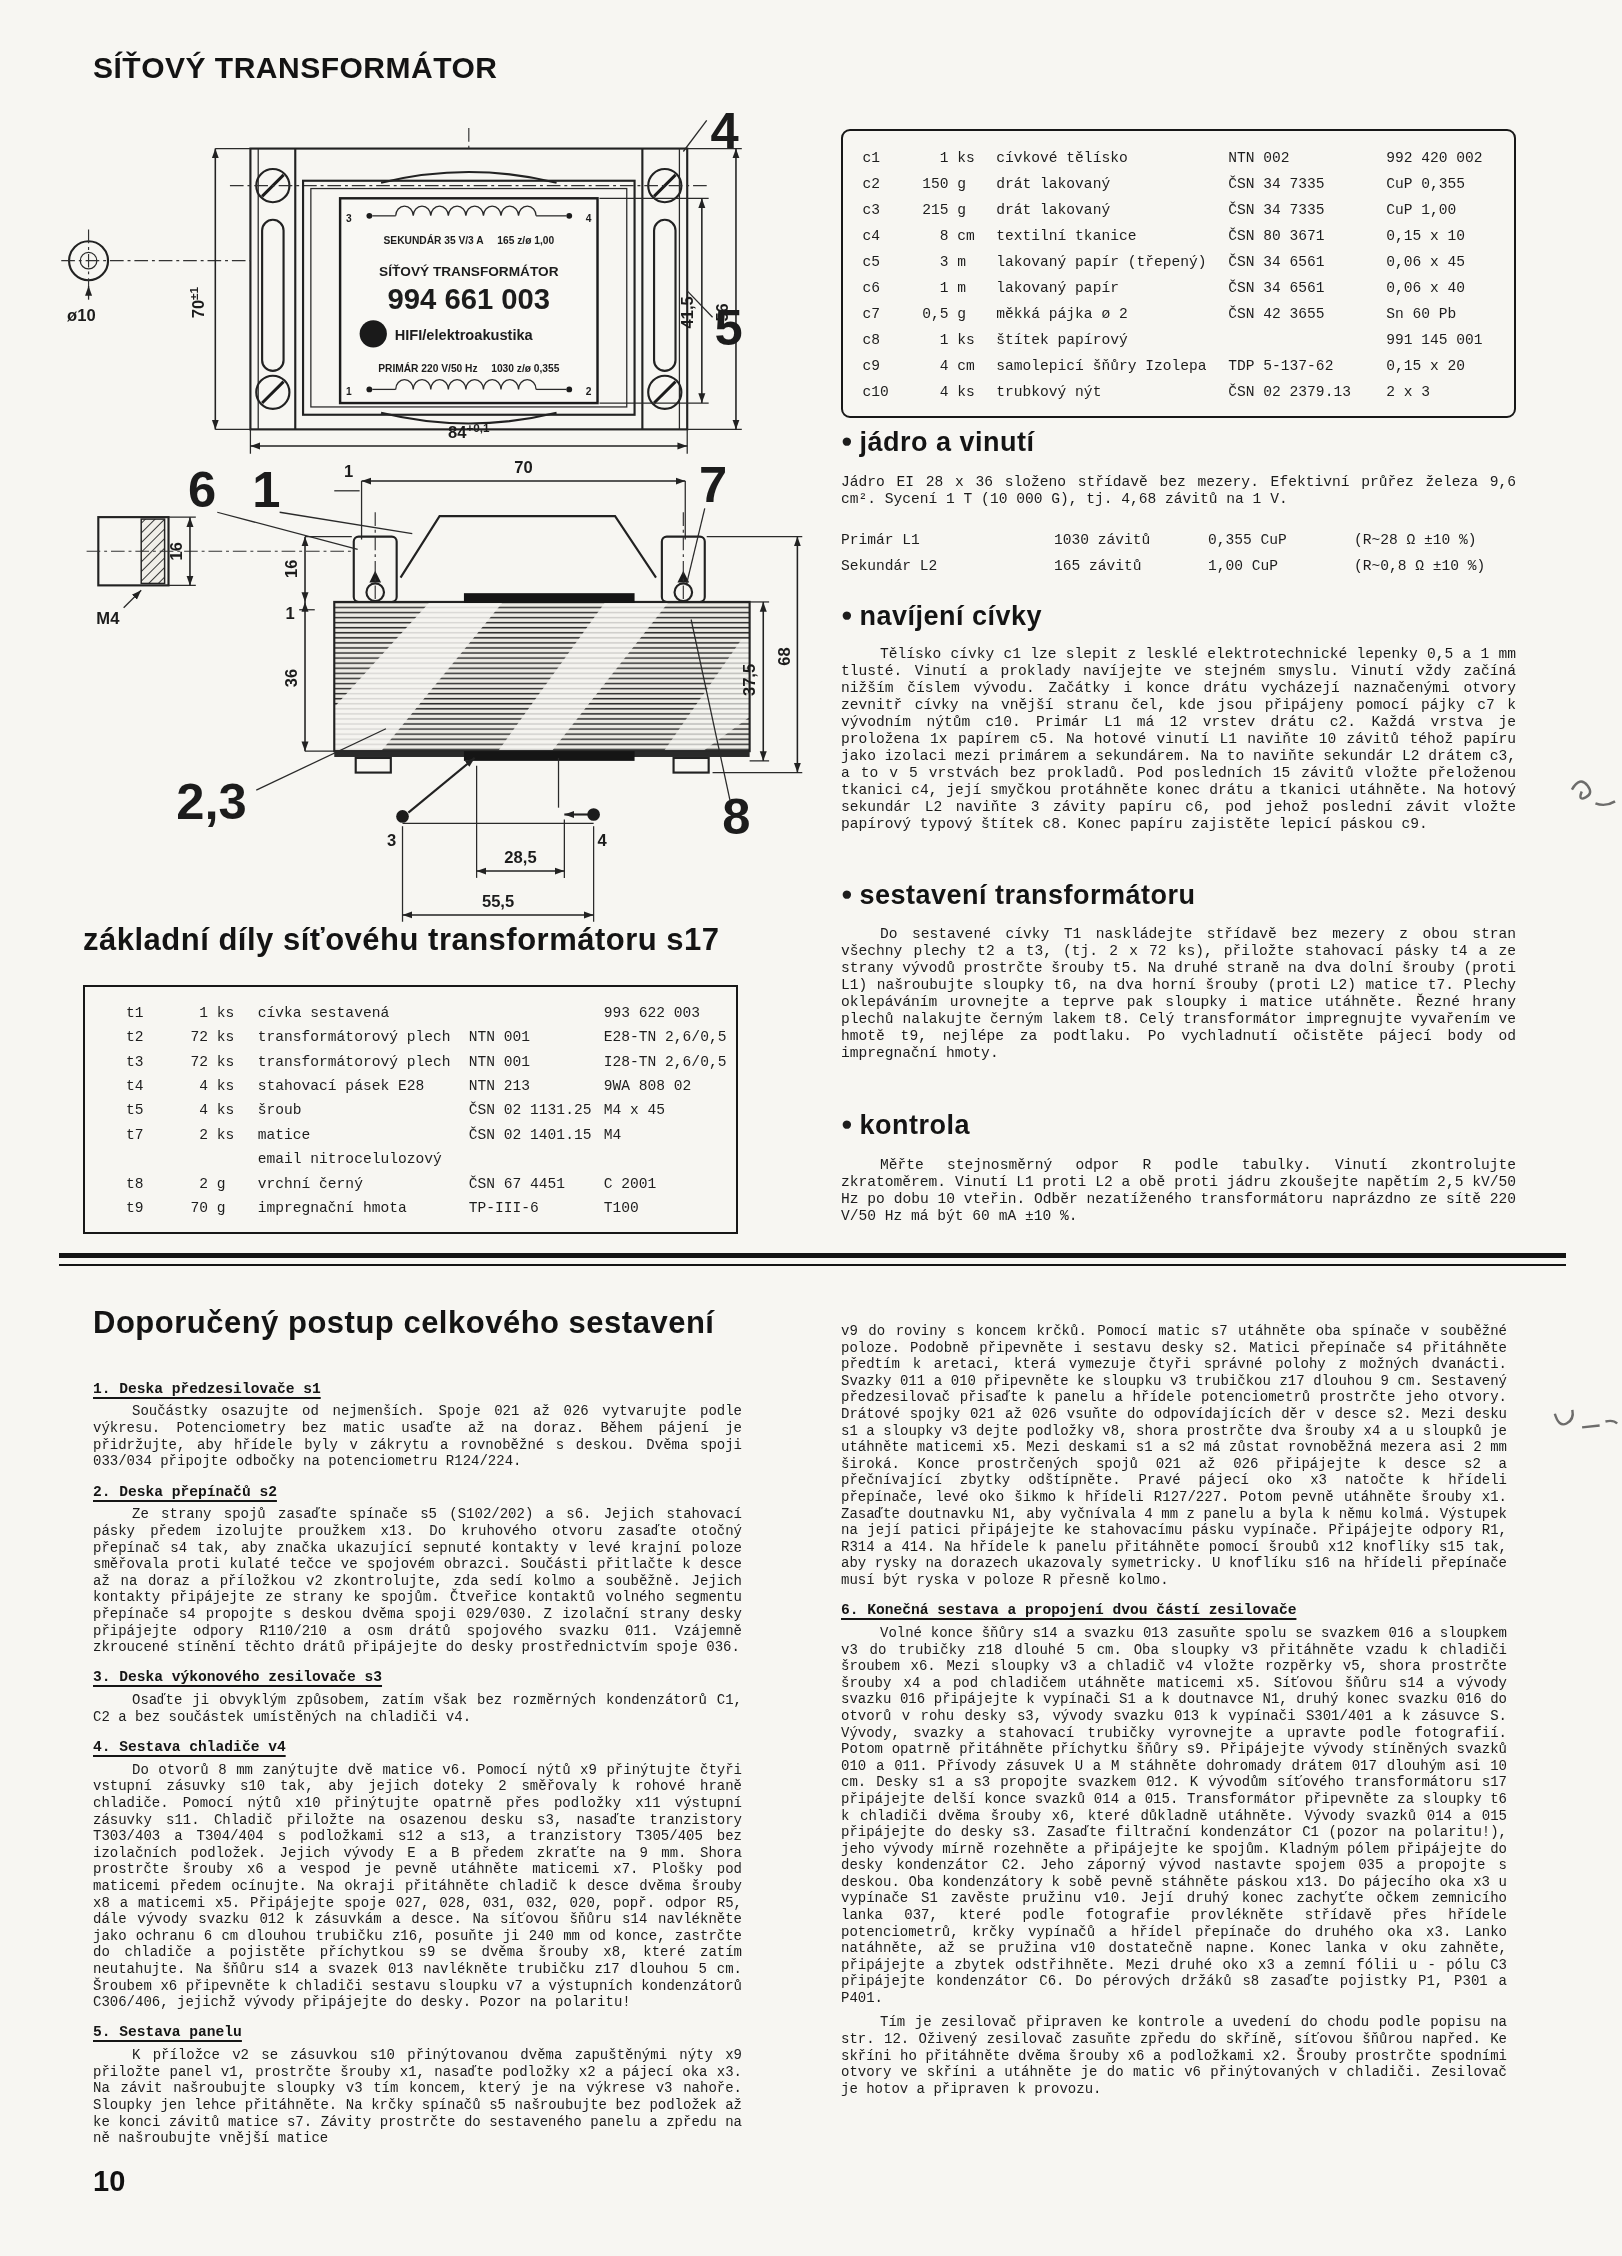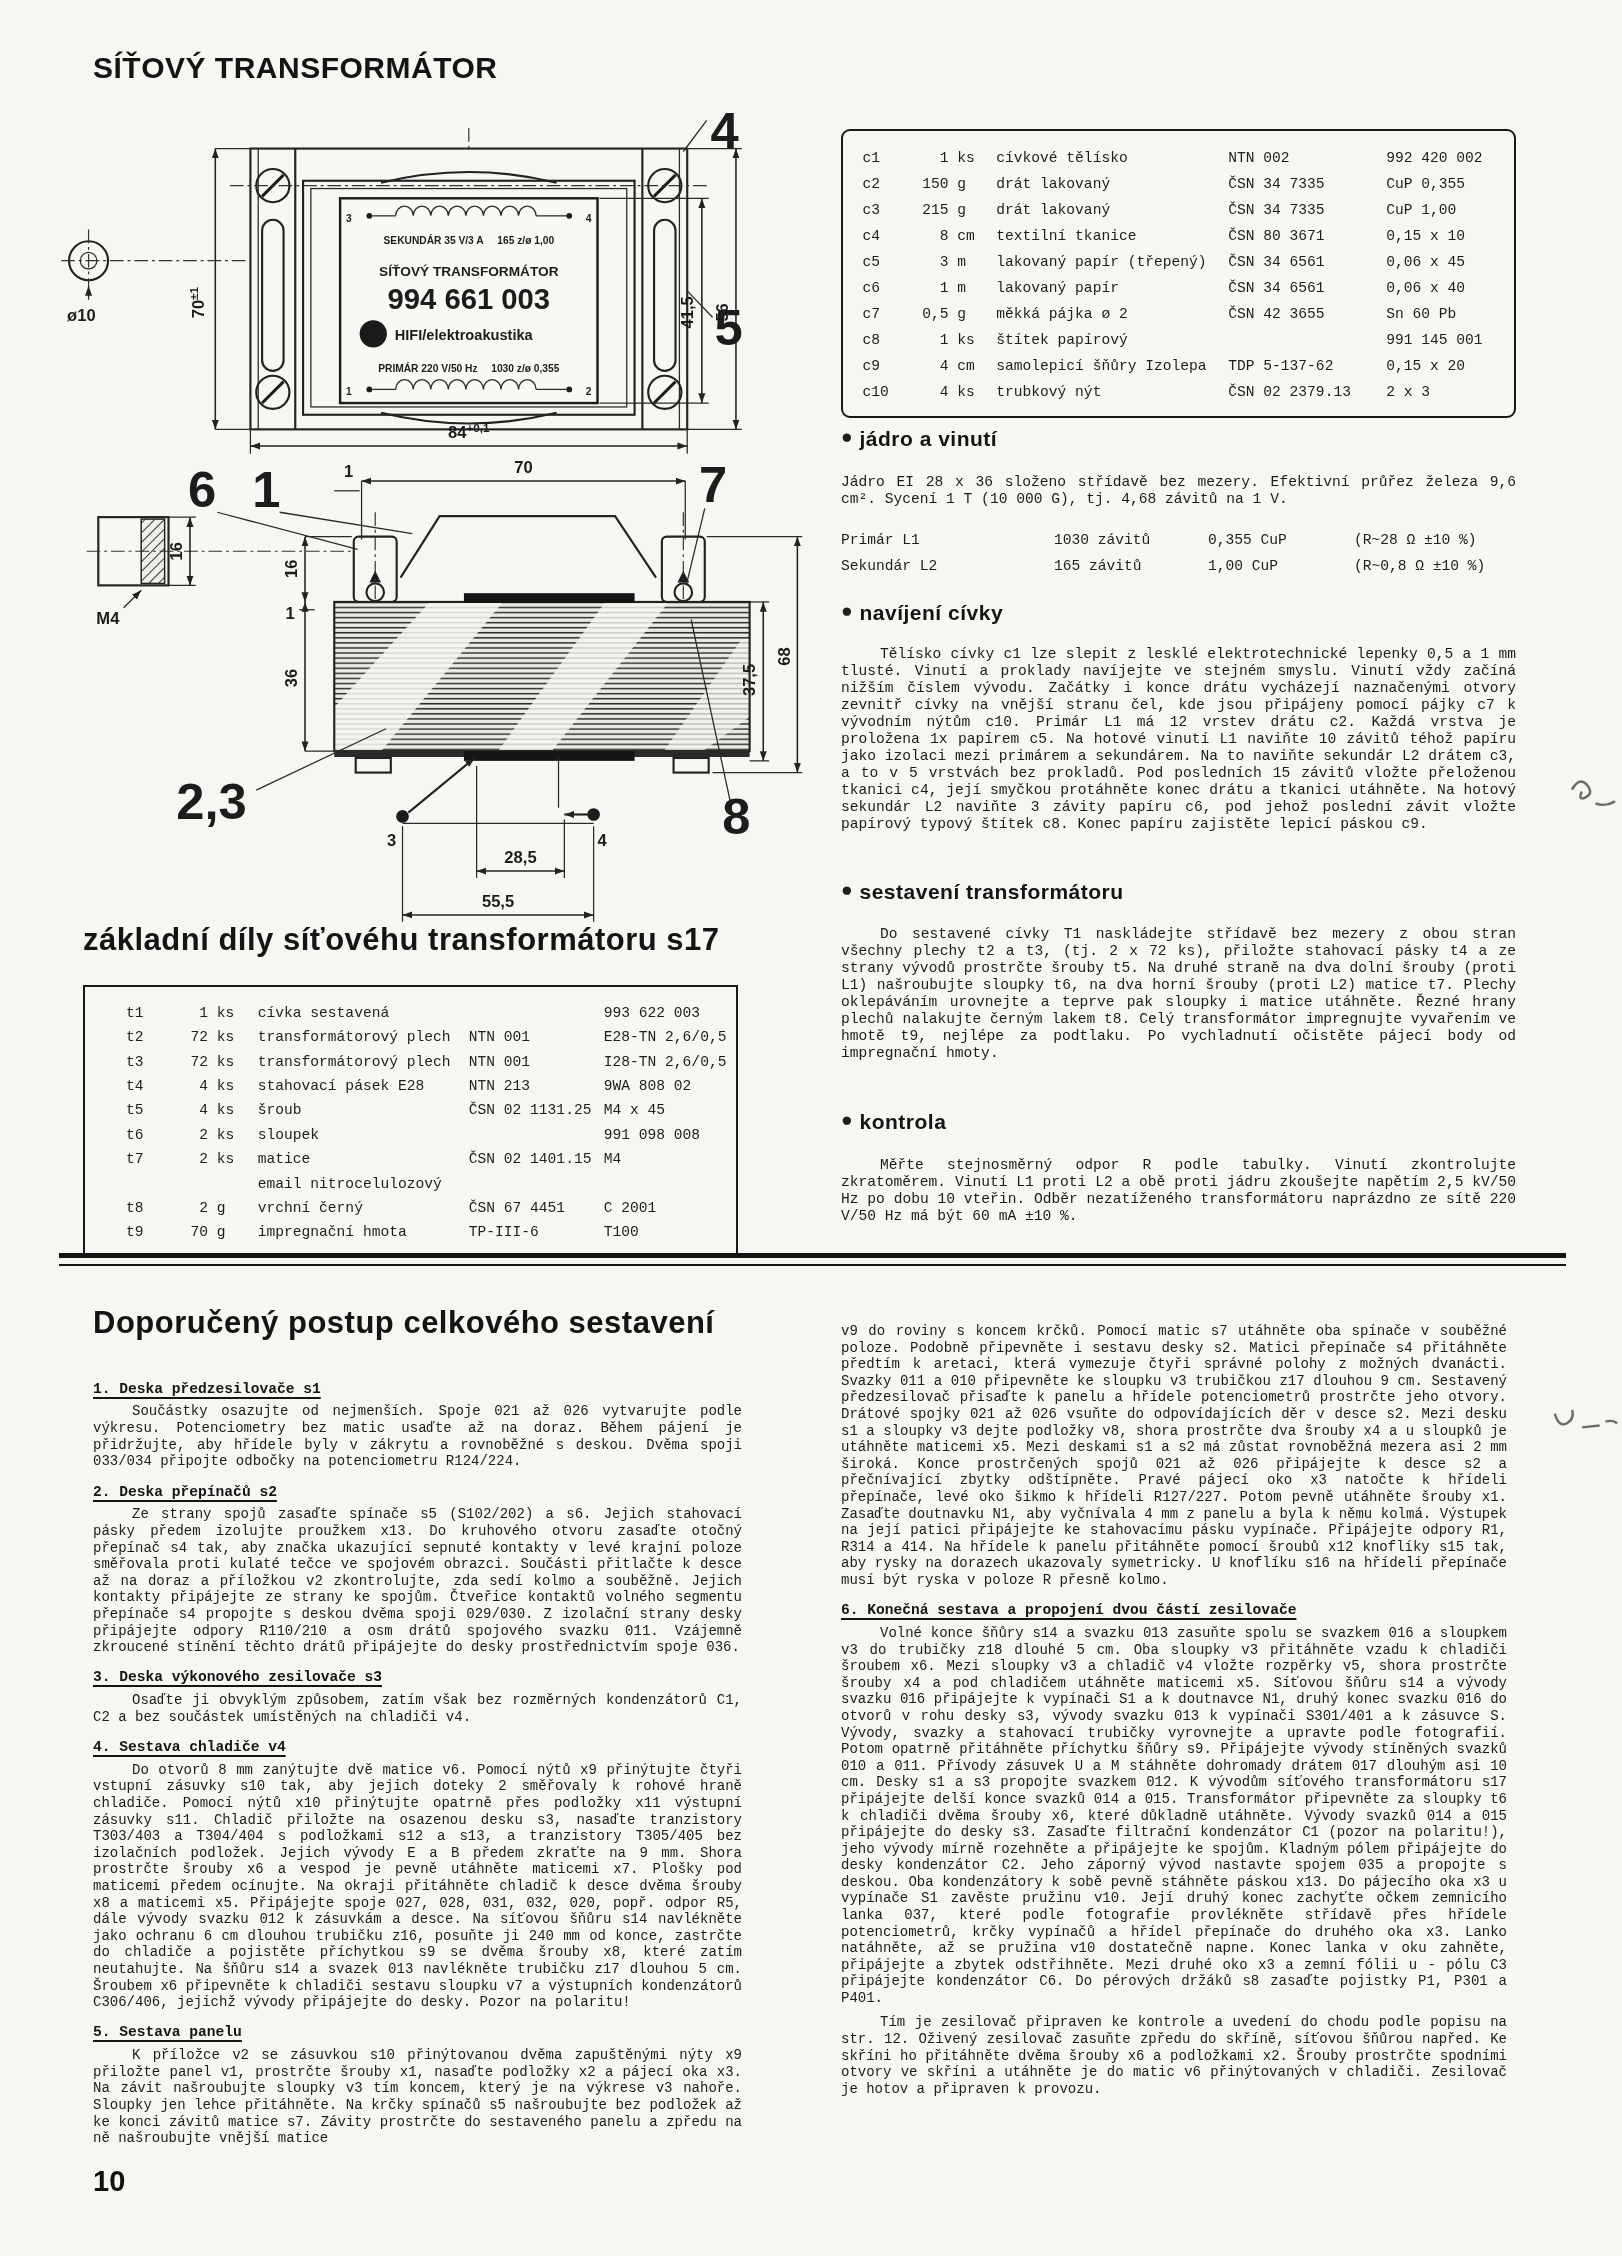--- a/index.html
+++ b/index.html
@@ -5,21 +5,21 @@
   html,body{margin:0;padding:0;background:#d8d6d0;}
   .page{position:relative;width:1623px;height:2257px;background:#f7f6f2;overflow:hidden;
         color:#1d1d1d;font-family:"Liberation Mono","DejaVu Sans Mono",monospace;}
   .hd{font-family:"Liberation Sans","DejaVu Sans",sans-serif;font-weight:700;color:#141414;
       margin:0;white-space:nowrap;letter-spacing:0.5px;}
   h1.hd{font-size:30px;}
   h2.hd{font-size:31px;}
   .bullhead{position:absolute;display:flex;align-items:center;}
   .bullhead .dot{font-size:19.5px;margin-right:6.8px;line-height:1;}
   .bullhead .txt{font-family:"Liberation Sans","DejaVu Sans",sans-serif;font-weight:700;
-                 font-size:21px;letter-spacing:0.5px;color:#141414;}
+                 font-size:27px;letter-spacing:0.5px;color:#141414;}
   .abs{position:absolute;}
   .body-text{font-size:14.6px;line-height:17px;text-align:justify;color:#1b1b1b;}
   .body-sm{font-size:14px;line-height:16.6px;text-align:justify;color:#1b1b1b;}
   .indent{text-indent:39px;}
   p{margin:0 0 3.9px 0;}
   
   .pbox{border:2.9px solid #181818;padding:13.7px 9.8px 11.7px 19.5px;background:transparent;}
   .ptable{display:table;width:100%;}
   .prow{display:table-row;}
   .pc{display:table-cell;vertical-align:bottom;font-size:14.6px;line-height:26px;white-space:pre-line;}
@@ -454,28 +454,20 @@
 
         <div class="prow">
           <span class="pc c-id">t5</span>
           <span class="pc c-qty">4</span>
           <span class="pc c-unit">ks</span>
           <span class="pc c-name">šroub</span>
           <span class="pc c-norm">ČSN 02 1131.25</span>
           <span class="pc c-spec">M4 x 45</span>
         </div>
 
-        <div class="prow">
-          <span class="pc c-id">t6</span>
-          <span class="pc c-qty">2</span>
-          <span class="pc c-unit">ks</span>
-          <span class="pc c-name">sloupek</span>
-          <span class="pc c-norm"></span>
-          <span class="pc c-spec">991 098 008</span>
-        </div>
 
         <div class="prow">
           <span class="pc c-id">t7</span>
           <span class="pc c-qty">2</span>
           <span class="pc c-unit">ks</span>
           <span class="pc c-name">matice</span>
           <span class="pc c-norm">ČSN 02 1401.15</span>
           <span class="pc c-spec">M4</span>
         </div>
 

